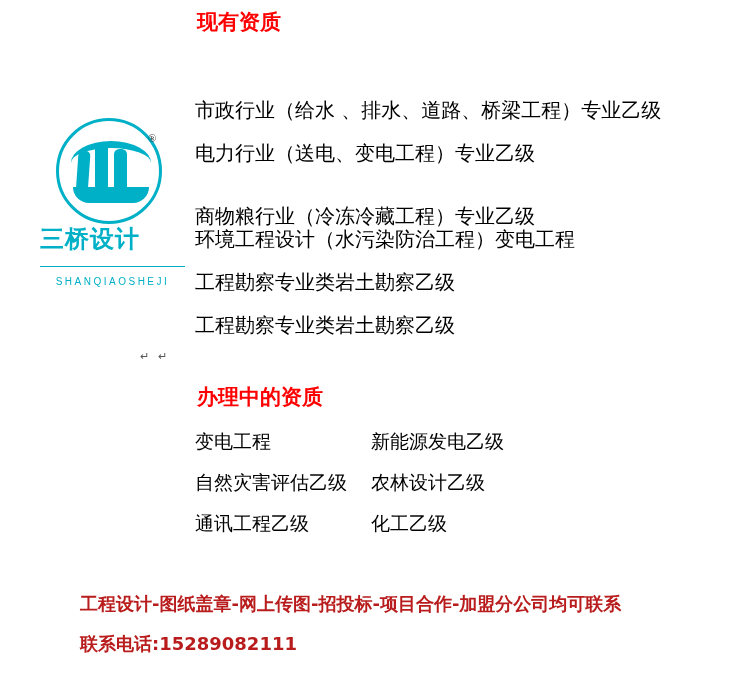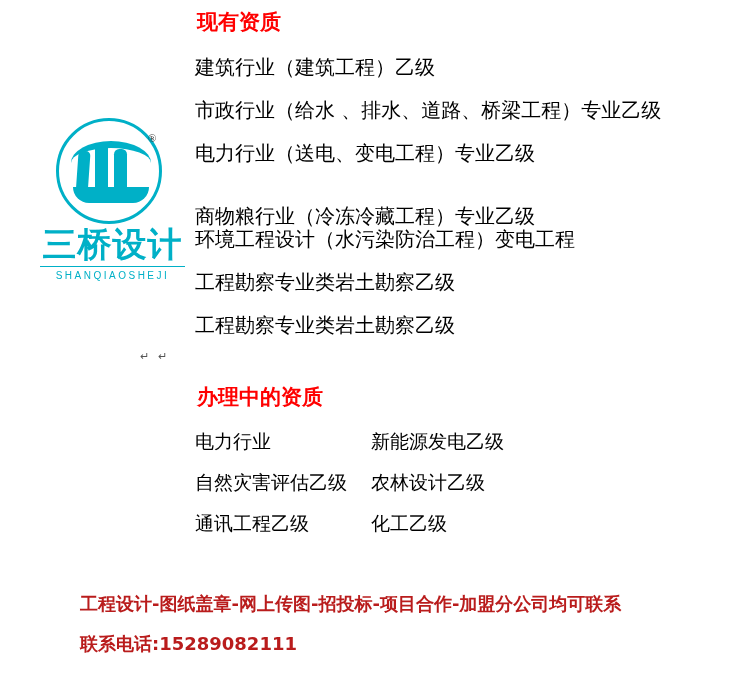--- a/index.html
+++ b/index.html
@@ -92,40 +92,40 @@
     top: 14px;
     font-size: 11px;
     color: #333;
     font-family: "Liberation Serif", serif;
   }
   .logo-name {
     position: absolute;
     left: 0px;
     top: 108px;
     width: 145px;
-    text-align: center;
-    font-size: 34px;
+    text-align: left;
+    font-size: 24px;
     font-weight: bold;
     color: #00b0c7;
     letter-spacing: 1px;
     font-family: "DejaVu Sans", "Liberation Sans", sans-serif;
     line-height: 1.1;
   }
   .logo-pinyin {
     position: absolute;
     left: 0px;
     top: 148px;
     width: 145px;
     text-align: center;
     font-size: 10px;
     color: #00b0c7;
     letter-spacing: 2.5px;
     font-family: "Liberation Sans", sans-serif;
     border-top: 1px solid #00b0c7;
-    padding-top: 3px;
+    padding-top: 9px;
     box-sizing: border-box;
   }
 
   
   .section-title {
     position: absolute;
     color: #ff0000;
     font-size: 21px;
     font-weight: bold;
     font-family: Liberation Sans, sans-serif;
@@ -198,34 +198,33 @@
       <div class="wave w3"></div>
       <div class="wave-base"></div>
     </div>
     <span class="logo-reg">®</span>
     <div class="logo-name">三桥设计</div>
     <div class="logo-pinyin">SHANQIAOSHEJI</div>
   </div>
 
   <div class="section-title" id="title-existing">现有资质</div>
 
-  <div class="qual-item" style="top:54px;">建筑行业（建筑工程）乙级</div>
   <div class="qual-item" style="top:97px;">市政行业（给水 、排水、道路、桥梁工程）专业乙级</div>
   <div class="qual-item" style="top:140px;">电力行业（送电、变电工程）专业乙级</div>
   <div class="qual-item" style="top:183px;margin-top:20px;">商物粮行业（冷冻冷藏工程）专业乙级</div>
   <div class="qual-item" style="top:226px;">环境工程设计（水污染防治工程）变电工程</div>
   <div class="qual-item" style="top:269px;">工程勘察专业类岩土勘察乙级</div>
   <div class="qual-item" style="top:312px;">工程勘察专业类岩土勘察乙级</div>
 
   <span class="stray" style="left:140px; top:350px;">↵</span>
   <span class="stray" style="left:158px; top:350px;">↵</span>
 
   <div class="section-title" id="title-progress">办理中的资质</div>
 
-  <div class="prog-item col-left" style="top:429px;">电力行业</div>
+  <div class="prog-item col-left" style="top:429px;">变电工程</div>
   <div class="prog-item col-left" style="top:470px;">自然灾害评估乙级</div>
   <div class="prog-item col-left" style="top:511px;">通讯工程乙级</div>
 
   <div class="prog-item col-right" style="top:429px;">新能源发电乙级</div>
   <div class="prog-item col-right" style="top:470px;">农林设计乙级</div>
   <div class="prog-item col-right" style="top:511px;">化工乙级</div>
 
   <div class="footer-line" id="footer-services">工程设计-图纸盖章-网上传图-招投标-项目合作-加盟分公司均可联系</div>
   <div class="footer-line" id="footer-contact">
     <span>联系电话:</span><span class="phone">15289082111</span>

